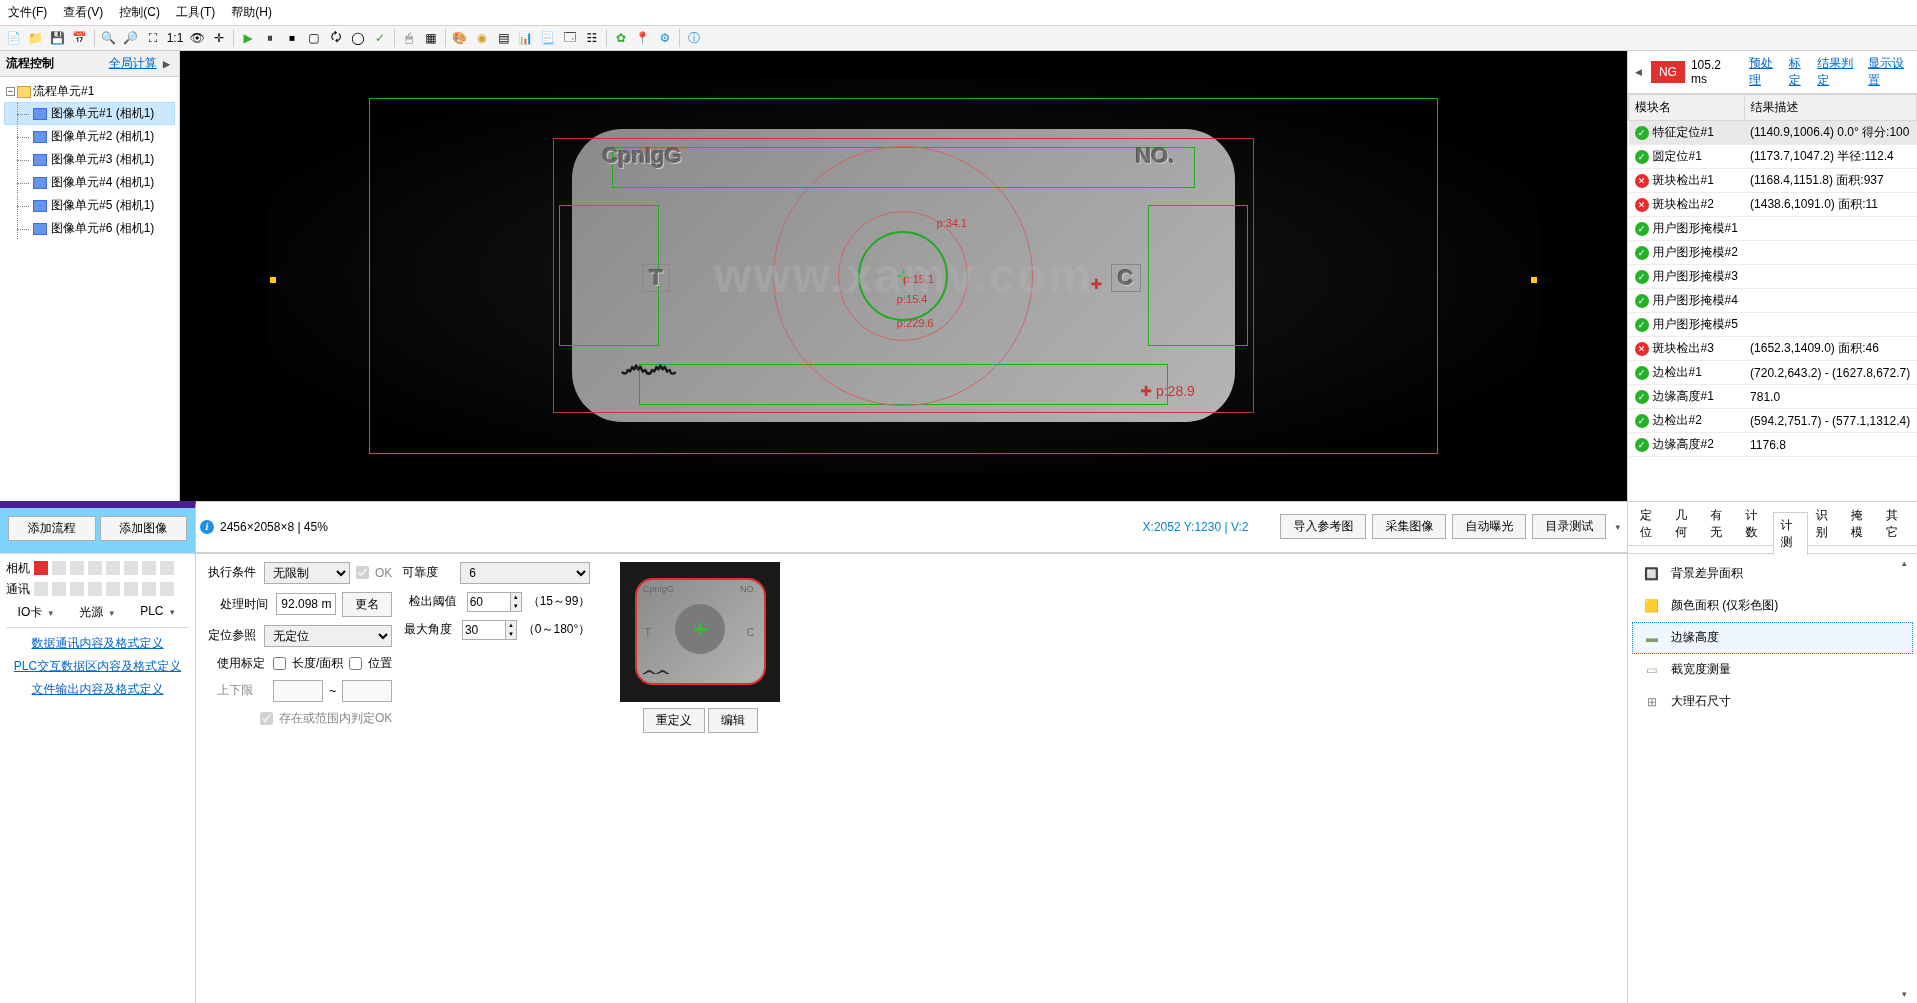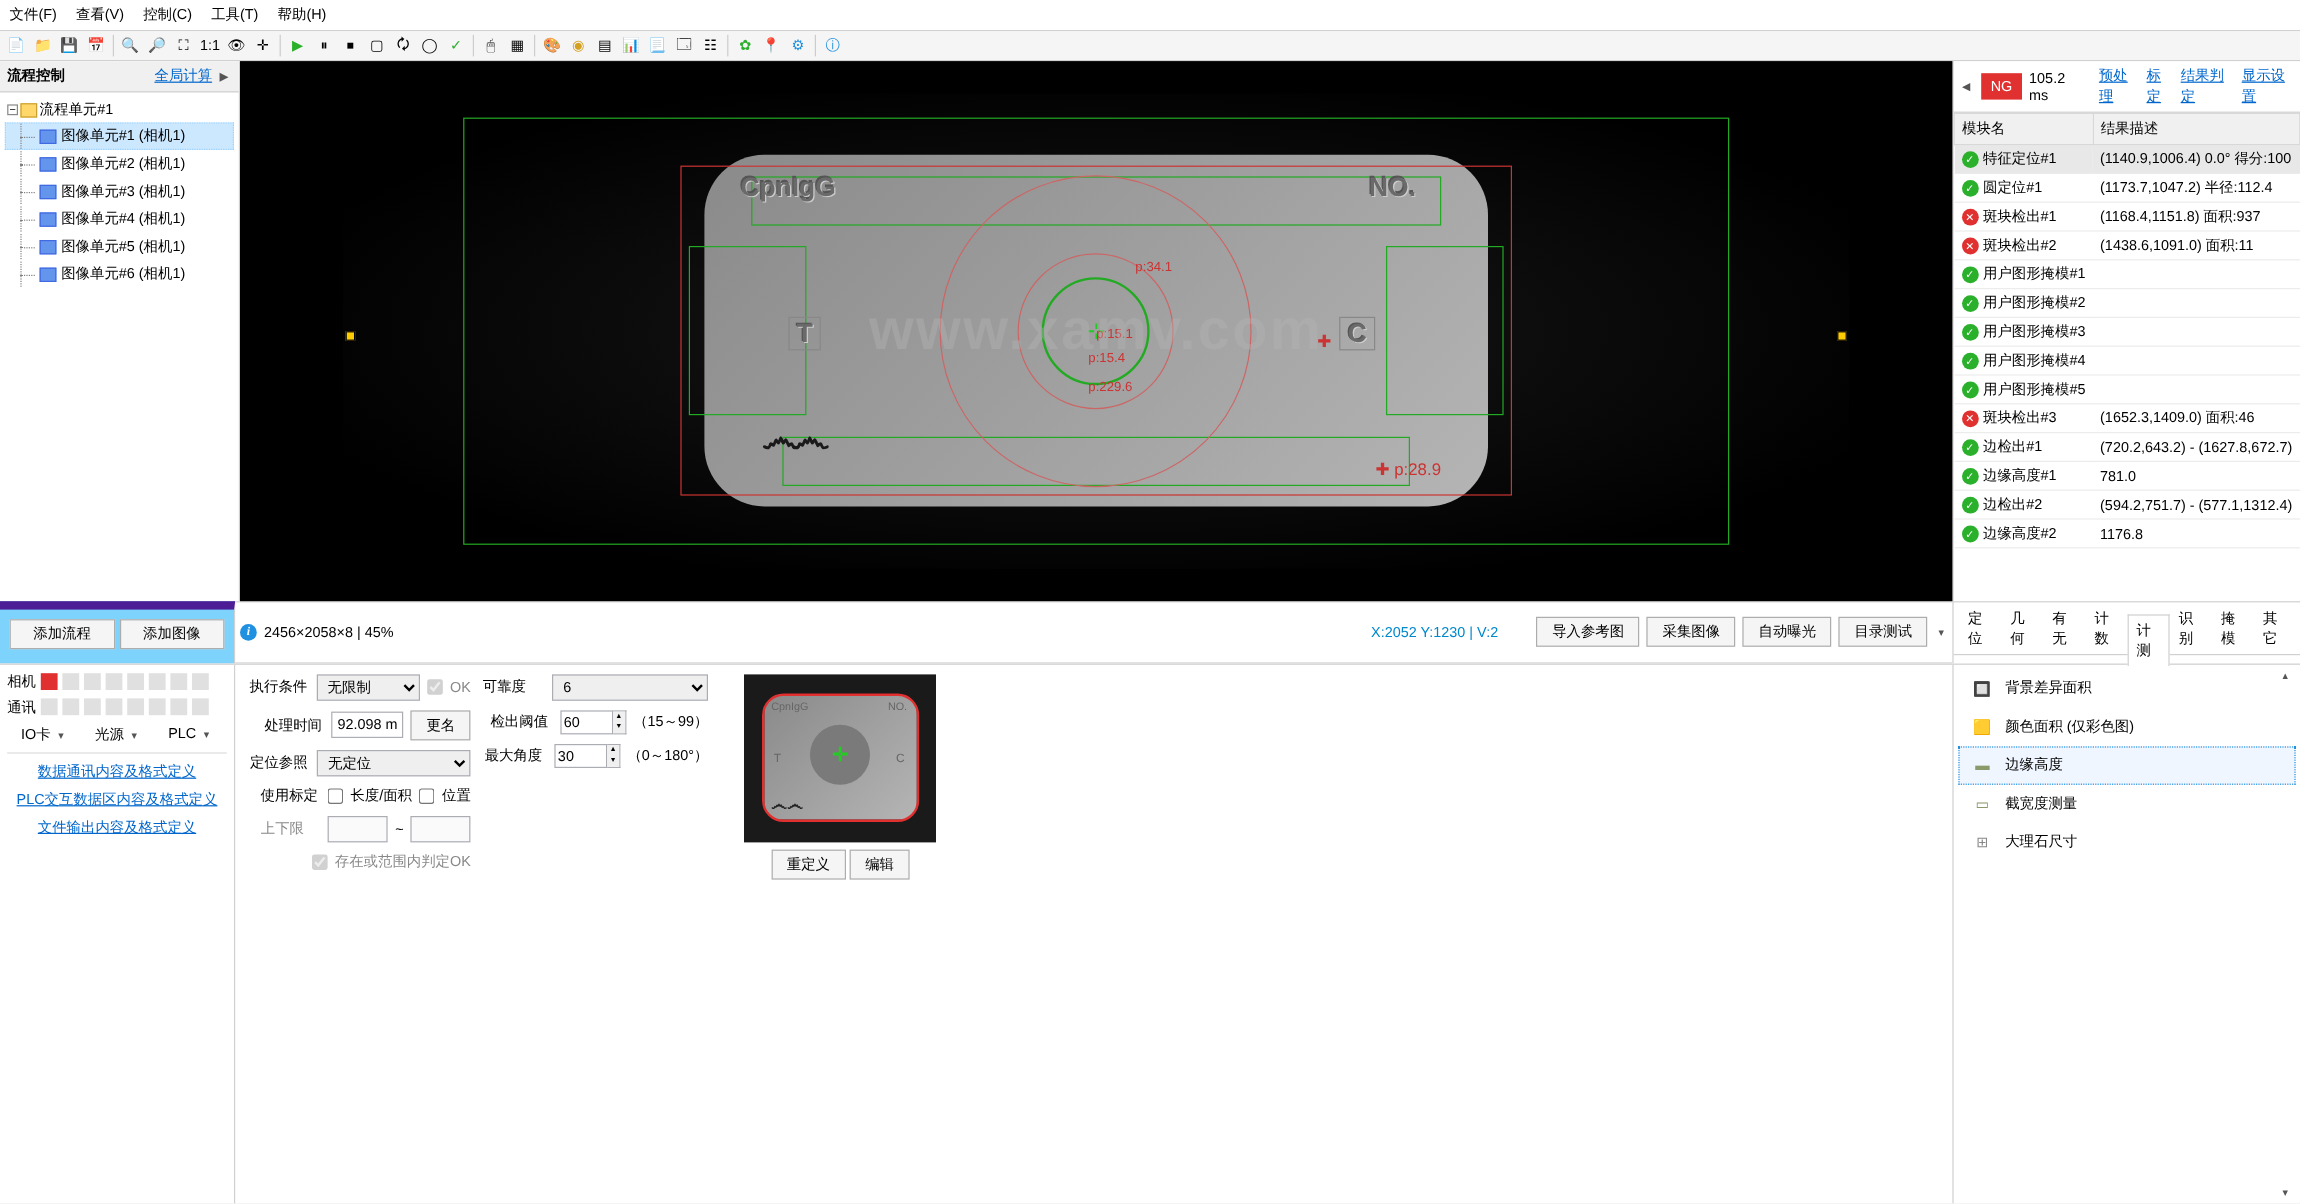--- a/index.html
+++ b/index.html
@@ -10,21 +10,21 @@
 .menubar { background: #fff; border-bottom: 1px solid #d0d0d0; padding: 2px 4px; display: flex; gap: 8px; }
 .menubar span { padding: 2px 4px; cursor: default; }
 
 
 .toolbar { background: #f5f5f5; border-bottom: 1px solid #d0d0d0; padding: 2px 4px; display: flex; gap: 2px; align-items: center; }
 .tb-btn { width: 20px; height: 20px; display: inline-flex; align-items: center; justify-content: center; cursor: pointer; border-radius: 2px; }
 .tb-sep { width: 1px; height: 18px; background: #ccc; margin: 0 2px; }
 
 
 .main { flex: 1; display: flex; min-height: 0; }
-.left-panel { width: 200px; background: #fff; border-right: 1px solid #d0d0d0; display: flex; flex-direction: column; }
+.left-panel { width: 180px; background: #fff; border-right: 1px solid #d0d0d0; display: flex; flex-direction: column; }
 .panel-header { background: #f0f0f0; border-bottom: 1px solid #d0d0d0; padding: 4px 6px; display: flex; justify-content: space-between; align-items: center; font-weight: bold; }
 .panel-header a { color: #0066cc; text-decoration: underline; cursor: pointer; font-weight: normal; margin-left: 16px; }
 .tree { flex: 1; padding: 4px; overflow: auto; }
 .tree-root { padding: 2px 0 2px 2px; display: flex; align-items: center; gap: 2px; }
 .tree-item { padding: 2px 0 2px 28px; display: flex; align-items: center; gap: 4px; cursor: default; border: 1px solid transparent; position: relative; }
 .tree-item.selected { background: #cce8ff; border: 1px dotted #99d1ff; }
 .tree-ico { width: 14px; height: 12px; background: #6495ed; display: inline-block; border: 1px solid #4169e1; }
 .folder-ico { width: 14px; height: 12px; background: #ffd76a; border: 1px solid #caa030; display: inline-block; }
 .tree-line { position: absolute; left: 12px; top: 0; bottom: 0; border-left: 1px dotted #808080; }
 .tree-hline { position: absolute; left: 12px; top: 50%; width: 12px; border-top: 1px dotted #808080; }

